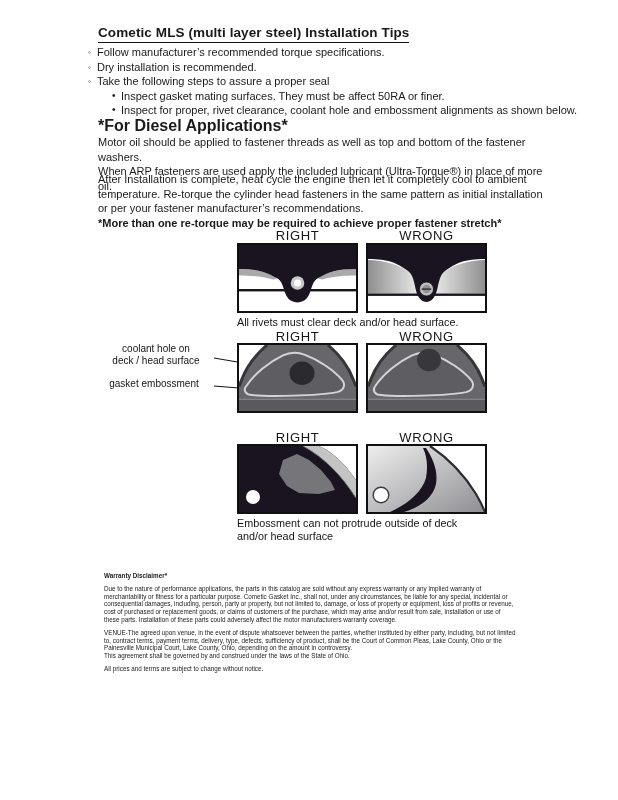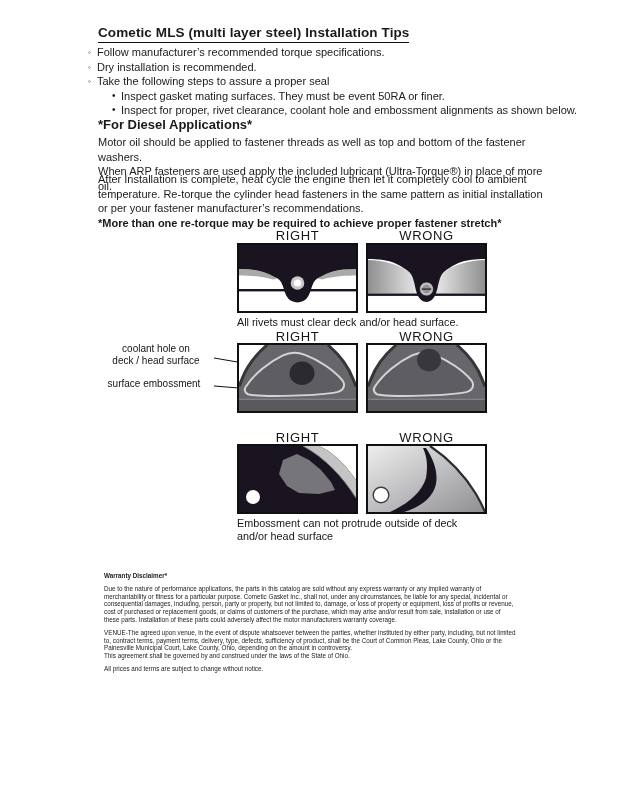--- a/index.html
+++ b/index.html
@@ -9,21 +9,21 @@
   }
   .title{
     position:absolute;left:98px;top:25px;font-size:13.5px;font-weight:bold;
     letter-spacing:0.1px;border-bottom:1.6px solid #111;padding-bottom:2px;white-space:nowrap;
   }
   .bullets{position:absolute;left:88px;top:45px;font-size:11px;line-height:14.5px;}
   .bullet-row{display:flex;white-space:nowrap;}
   .bullet-marker{width:9px;flex:0 0 9px;font-size:8.5px;line-height:14.5px;}
   .bullet-row.sub{margin-left:24px;}
   .bullet-row.sub .bullet-marker{font-size:10px;}
-  .diesel-heading{position:absolute;left:98px;top:117px;font-size:13px;font-weight:bold;}
+  .diesel-heading{position:absolute;left:98px;top:117px;font-size:16px;font-weight:bold;}
   .para{position:absolute;left:98px;font-size:11px;line-height:14.6px;white-space:pre-line;width:460px;}
   .p1{top:135px;} .p2{top:172px;} .p3{top:216px;font-weight:bold;}
   .fig-label{position:absolute;width:121px;text-align:center;font-size:13px;letter-spacing:0.6px;color:#151515;}
   .fig-box{position:absolute;width:121px;height:70px;border:2px solid #101010;box-sizing:border-box;background:#fff;}
   .fig-box svg{display:block;width:100%;height:100%;}
   .fig-caption{position:absolute;left:237px;font-size:10.8px;line-height:12.5px;white-space:pre-line;color:#151515;}
   .ann{position:absolute;font-size:10px;line-height:11.5px;text-align:center;white-space:pre-line;color:#151515;}
   .ann-coolant{left:100px;top:343px;width:112px;}
   .ann-emboss{left:96px;top:378px;width:116px;}
   .leader-lines{position:absolute;left:212px;top:350px;width:96px;height:46px;pointer-events:none;}
@@ -47,21 +47,21 @@
     <div class="bullet-row">
       <span class="bullet-marker">◦</span>
       <span>Dry installation is recommended.</span>
     </div>
     <div class="bullet-row">
       <span class="bullet-marker">◦</span>
       <span>Take the following steps to assure a proper seal</span>
     </div>
     <div class="bullet-row sub">
       <span class="bullet-marker">•</span>
-      <span>Inspect gasket mating surfaces.  They must be event 50RA or finer.</span>
+      <span>Inspect gasket mating surfaces.  They must be affect 50RA or finer.</span>
     </div>
     <div class="bullet-row sub">
       <span class="bullet-marker">•</span>
       <span>Inspect for proper, rivet clearance, coolant hole and embossment alignments as shown below.</span>
     </div>
   </div>
 
   <div class="diesel-heading">*For Diesel Applications*</div>
   <div class="para p1">Motor oil should be applied to fastener threads as well as top and bottom of the fastener washers.
 When ARP fasteners are used apply the included lubricant (Ultra-Torque®) in place of more oil.</div>
@@ -106,21 +106,21 @@
       <rect x="53.5" y="43.2" width="10" height="1.8" rx="0.9" fill="#3f3f43"></rect>
     </svg>
   </div>
   <div class="fig-caption" style="top:316px">All rivets must clear deck and/or head surface.</div>
 
   <div class="fig-label" style="left:237px;top:329px">RIGHT</div>
   <div class="fig-label" style="left:366px;top:329px">WRONG</div>
 
   <div class="ann ann-coolant">coolant hole on
 deck / head surface</div>
-  <div class="ann ann-emboss">surface embossment</div>
+  <div class="ann ann-emboss">gasket embossment</div>
   <svg class="leader-lines" viewBox="0 0 96 46">
     <line x1="2" y1="8" x2="78" y2="21" stroke="#111" stroke-width="1"></line>
     <line x1="2" y1="36" x2="52" y2="40" stroke="#111" stroke-width="1"></line>
   </svg>
 
   <div class="fig-box" style="left:237px;top:343px">
     <svg viewBox="0 0 117 70" preserveAspectRatio="none">
       <rect width="117" height="70" fill="#67676b"></rect>
       <rect y="57" width="117" height="13" fill="#5a5a5e"></rect>
       <rect y="57" width="117" height="1" fill="#95959a"></rect>

